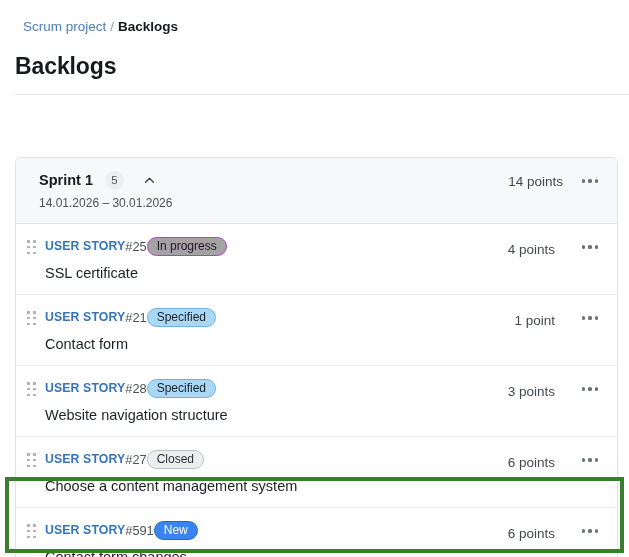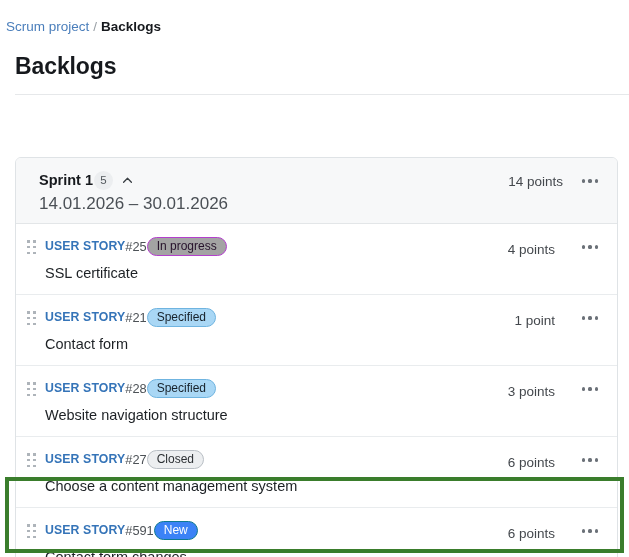--- a/index.html
+++ b/index.html
@@ -12,21 +12,21 @@
     background: #ffffff;
     font-family: "Liberation Sans", sans-serif;
     color: #1b1b1b;
     overflow: hidden;
     position: relative;
   }
 
   
   .breadcrumb {
     position: absolute;
-    left: 6px;
+    left: 23px;
     top: 19px;
     font-size: 13.5px;
     line-height: 16px;
     white-space: nowrap;
   }
   .breadcrumb .crumb-link {
     color: #4a7ebb;
     cursor: pointer;
   }
   .breadcrumb .crumb-sep {
@@ -81,21 +81,21 @@
     box-sizing: border-box;
     min-height: 60px;
   }
   .sprint-header-left {
     flex: 1 1 auto;
     min-width: 0;
   }
   .sprint-title-row {
     display: flex;
     align-items: center;
-    gap: 1px;
+    gap: 12px;
     height: 20px;
   }
   .sprint-name {
     font-size: 14.5px;
     font-weight: bold;
     color: #16191d;
   }
   .sprint-count {
     display: inline-flex;
     align-items: center;
@@ -115,21 +115,21 @@
     align-items: center;
     justify-content: center;
     width: 20px;
     height: 20px;
     margin-left: 4px;
     cursor: pointer;
   }
   .chevron-btn svg { display: block; }
   .sprint-dates {
     margin-top: 5px;
-    font-size: 17px;
+    font-size: 12px;
     color: #4b5056;
     line-height: 17px;
   }
   .sprint-header-right {
     display: flex;
     align-items: center;
     gap: 14px;
     padding-top: 1px;
   }
   .points {

